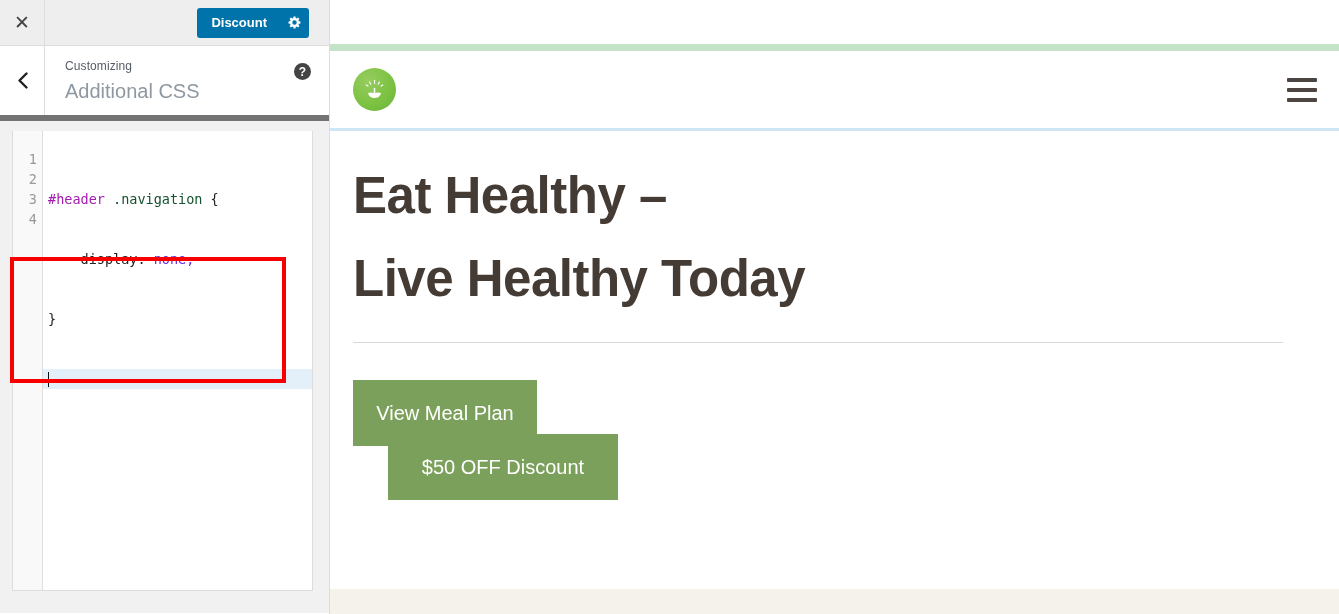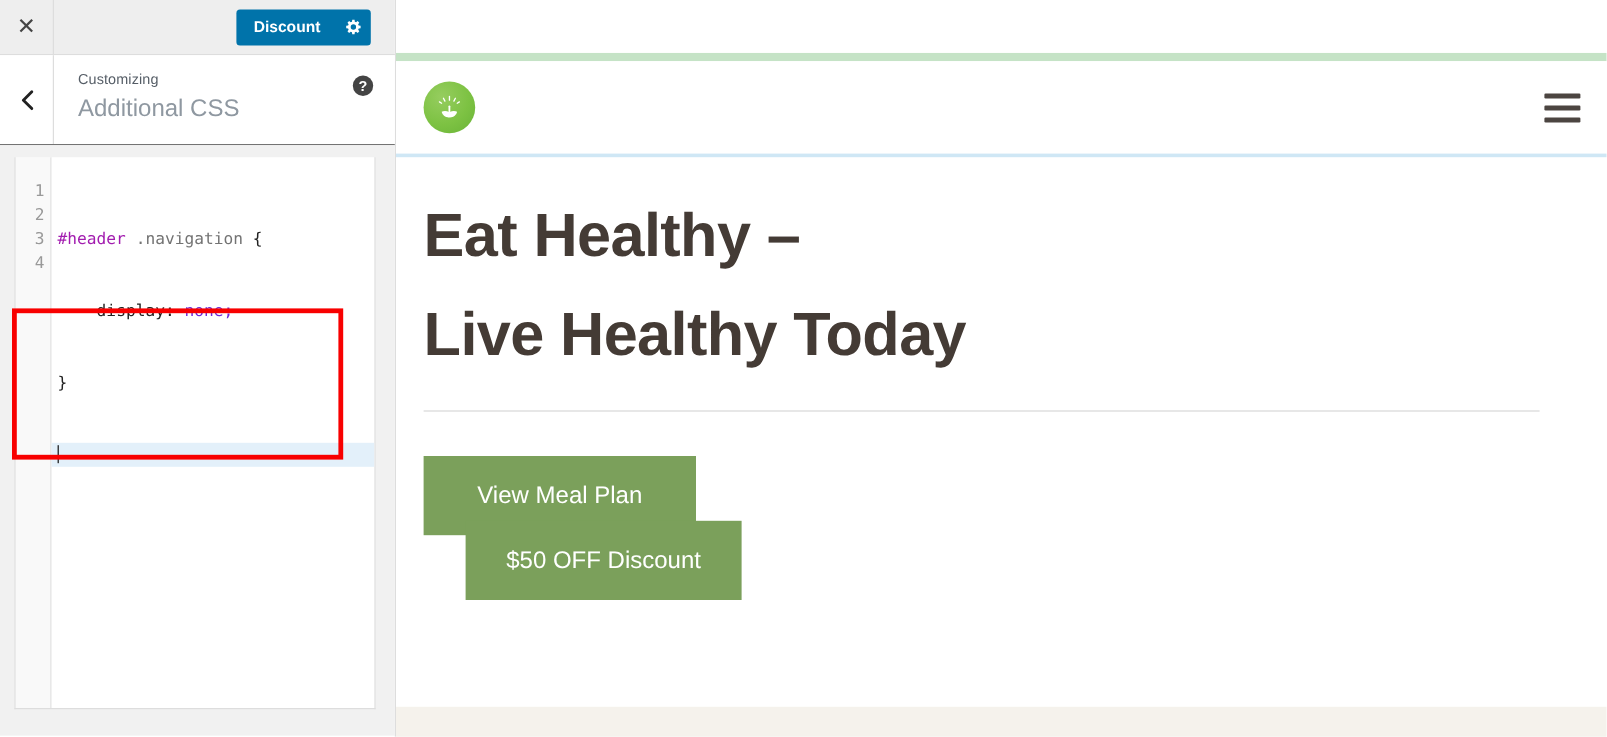--- a/index.html
+++ b/index.html
@@ -80,21 +80,21 @@
     color: #ffffff;
     cursor: pointer;
   }
 
   
   .cz-header {
     position: relative;
     display: flex;
     height: 75px;
     background: #ffffff;
-    border-bottom: 1px solid #737373;
+    border-bottom: 6px solid #737373;
   }
   .cz-back {
     width: 45px;
     flex: 0 0 45px;
     border-right: 1px solid #dddddd;
     display: flex;
     align-items: center;
     justify-content: center;
     color: #222222;
     font-size: 20px;
@@ -170,21 +170,21 @@
     flex: 1;
     background: #ffffff;
     padding-top: 18px;
     position: relative;
     white-space: pre;
     color: #333333;
   }
   .cm-line { height: 20px; padding-left: 5px; position: relative; }
   .cm-line.active { background: #e3f0fa; }
   .tok-sel { color: #a21caf; }
-  .tok-cls { color: #737373; }
+  .tok-cls { color: #14532d; }
   .tok-prop { color: #222222; }
   .tok-val { color: #6d28d9; }
   .tok-punct { color: #222222; }
   .cm-caret {
     display: inline-block;
     width: 1px;
     height: 15px;
     background: #111111;
     vertical-align: -3px;
     margin-left: 0px;
@@ -287,21 +287,21 @@
     font-size: 20px;
     line-height: 1;
     display: flex;
     align-items: center;
     justify-content: center;
     cursor: pointer;
   }
   .cta-primary {
     left: 0px;
     top: 0px;
-    width: 227px;
+    width: 184px;
     height: 66px;
   }
   .cta-secondary {
     left: 35px;
     top: 54px;
     width: 230px;
     height: 66px;
   }
   .pv-bottom-band {
     position: absolute;

